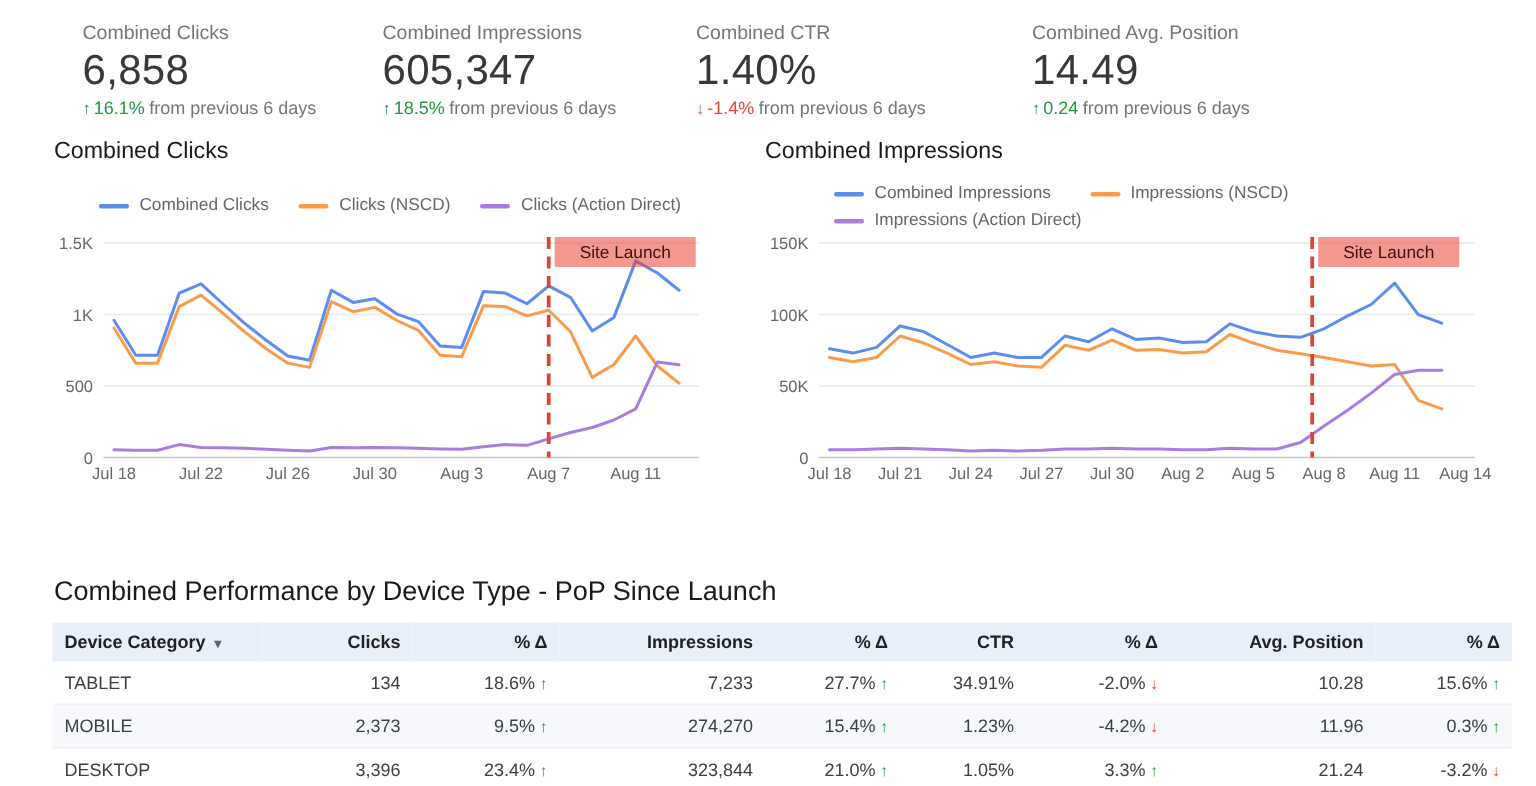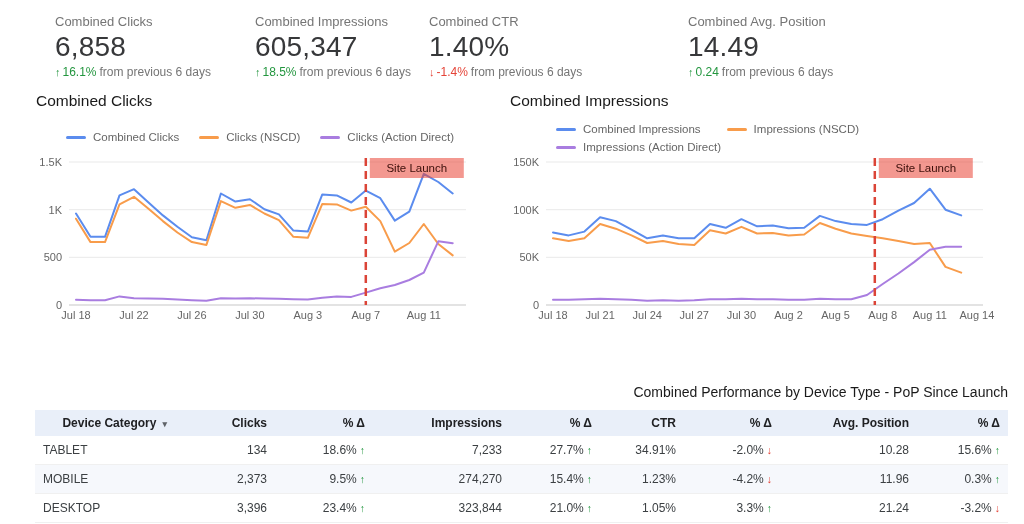--- a/index.html
+++ b/index.html
@@ -1,21 +1,21 @@
 <!DOCTYPE html>
 <html><head>
 <meta charset="utf-8">
 <style>
   html,body{margin:0;padding:0;background:#fff;}
   body{width:1024px;height:524px;font-family:"Liberation Sans",sans-serif;overflow:hidden;}
   .canvas{position:relative;width:1020px;height:524px;background:#fff;}
 
   
   .scorecard{position:absolute;top:14px;width:195px;}
-  #sc0{left:55px}#sc1{left:255px}#sc2{left:429px}#sc3{left:688px}
+  #sc0{left:55px}#sc1{left:255px}#sc2{left:464px}#sc3{left:688px}
   .sc-label{font-size:13px;color:#757575;margin-bottom:3px;}
   .sc-value{font-size:28px;color:#37383a;line-height:1.05;letter-spacing:.2px;}
   .sc-delta{font-size:12px;color:#757575;margin-top:4px;white-space:nowrap;}
   .sc-delta .arrow{font-weight:bold;font-size:11px;margin-right:2px;}
   .sc-delta .dval{margin-right:3px;}
   .trend-up .arrow,.trend-up .dval{color:var(--green);}
   .trend-down .arrow,.trend-down .dval{color:var(--red);}
 
   
   .chart-title{position:absolute;font-size:15.5px;color:#1a1a1a;}
@@ -24,24 +24,24 @@
   #legend-0{left:35px;top:131px;width:450px;justify-content:center;column-gap:20px;row-gap:5px;}
   #legend-1{left:556px;top:123px;width:400px;justify-content:flex-start;column-gap:26px;row-gap:6px;}
   .legend-item{display:flex;align-items:center;gap:7px;white-space:nowrap;}
   .swatch{width:20px;height:3px;border-radius:2px;display:inline-block;}
   .chart-svg{position:absolute;top:150px;}
   #svg-chart-0{left:35px}#svg-chart-1{left:510px}
   .chart-svg text{font-family:"Liberation Sans",sans-serif;}
 
   
   #table-block{position:absolute;left:35px;top:384px;width:973px;}
-  .table-title{font-size:14px;color:#1a1a1a;margin:0 0 10px 1px;text-align:right;}
+  .table-title{font-size:18px;color:#1a1a1a;margin:0 0 10px 1px;}
   table{border-collapse:collapse;width:973px;font-size:12px;table-layout:fixed;}
   thead th{background:var(--header-bg);color:#202124;font-weight:bold;padding:6px 8px;text-align:right;white-space:nowrap;}
-  thead th:first-child{text-align:right;}
+  thead th:first-child{text-align:left;}
   tbody td{padding:7px 8px;color:#3c4043;text-align:right;white-space:nowrap;border-bottom:1px solid #f0f0f0;}
   tbody td:first-child{text-align:left;}
   tbody tr.alt{background:var(--row-alt);}
   .cell-arrow{font-size:10.5px;font-weight:bold;margin-left:3px;}
   .cell-arrow.up{color:var(--green);}
   .cell-arrow.down{color:var(--red);}
   .sort-caret{font-size:9px;color:#5f6368;margin-left:6px;}
 </style>
 </head>
 <body style="--green: #23963f; --red: #e54438; --header-bg: #e9eff9; --row-alt: #f6f8fc;">

